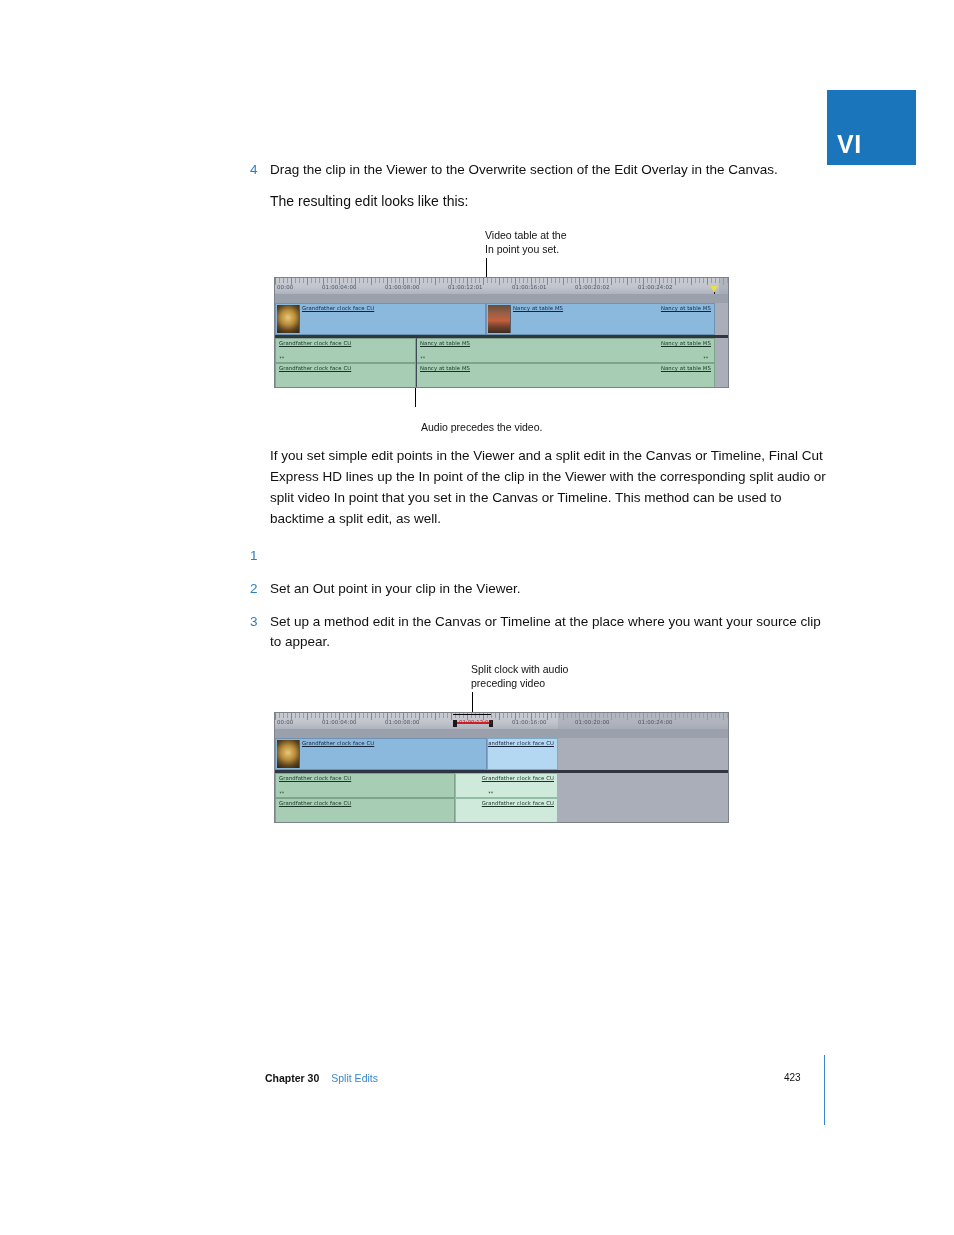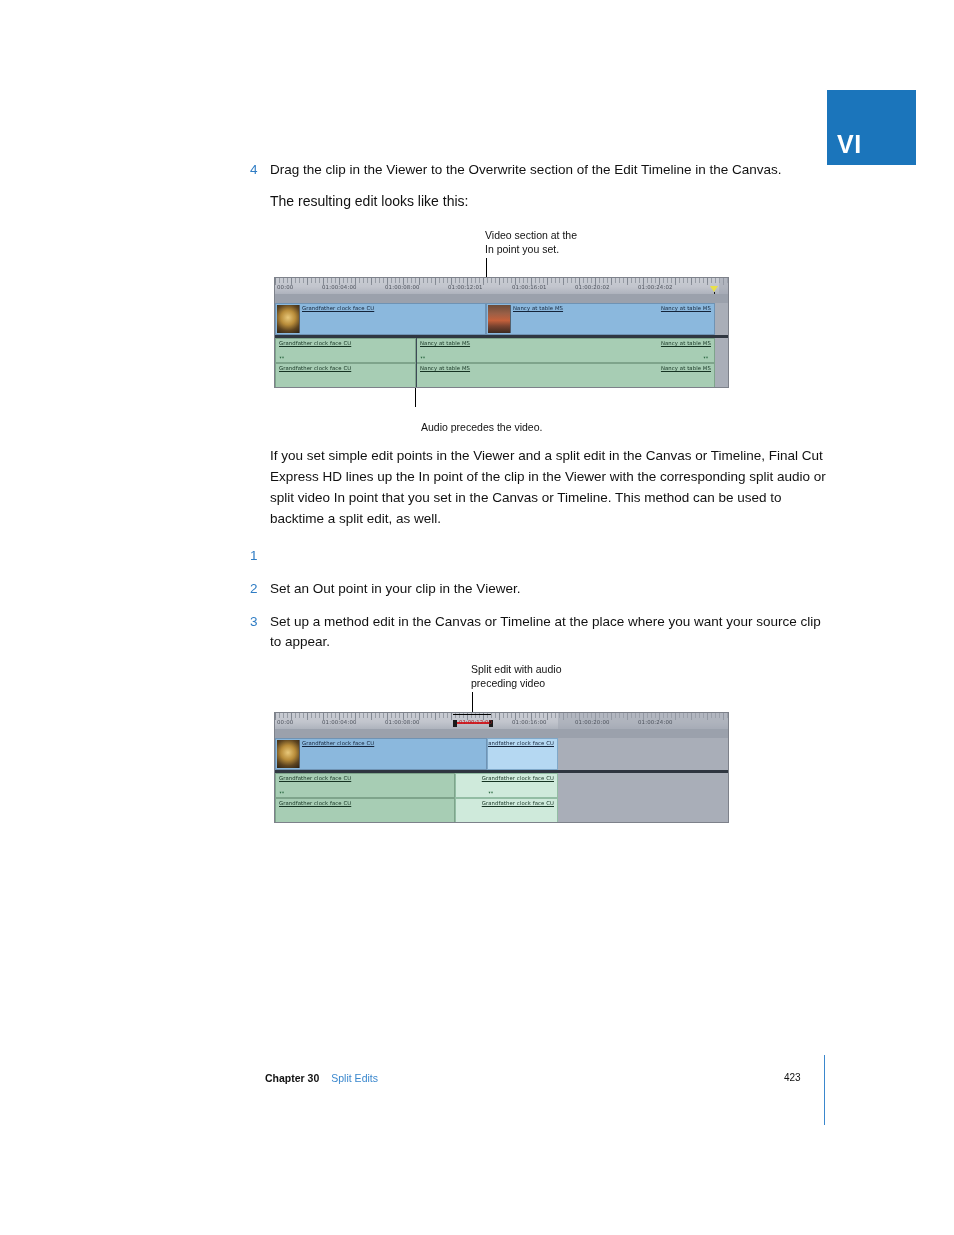--- a/index.html
+++ b/index.html
@@ -292,27 +292,27 @@
 <body>
 
 <div class="part-tab">
   <div class="part-label">VI</div>
 </div>
 
 <div class="content">
 
   <div class="step">
     <div class="step-num">4</div>
-    <div class="step-text">Drag the clip in the Viewer to the Overwrite section of the Edit Timeline in the Canvas.</div>
+    <div class="step-text">Drag the clip in the Viewer to the Overwrite section of the Edit Overlay in the Canvas.</div>
   </div>
   <div class="step-sub">The resulting edit looks like this:</div>
 
 </div>
 
-<div class="callout" style="left:485px; top:229px;">Video section at the
+<div class="callout" style="left:485px; top:229px;">Video table at the
 In point you set.</div>
 <div class="leader leader-v" style="left:486px; top:258px; height:24px;"></div>
 
 <div class="leader leader-v" style="left:415px; top:383px; height:24px;"></div>
 <div class="callout" style="left:421px; top:421px;">Audio precedes the video.</div>
 
 <div class="tl" style="left:274px; top:277px; width:455px; height:111px;">
 
   <div class="tl-ruler">
     <div class="tl-ticks"></div>
@@ -383,21 +383,21 @@
       <div class="step-num">2</div>
       <div class="step-text">Set an Out point in your clip in the Viewer.</div>
     </div>
     <div class="step">
       <div class="step-num">3</div>
       <div class="step-text" style="width:556px;">Set up a method edit in the Canvas or Timeline at the place where you want your source clip to appear.</div>
     </div>
   </div>
 </div>
 
-<div class="callout" style="left:471px; top:663px;">Split edit with audio
+<div class="callout" style="left:471px; top:663px;">Split clock with audio
 preceding video</div>
 <div class="leader leader-v" style="left:472px; top:692px; height:20px;"></div>
 
 <div class="tl" style="left:274px; top:712px; width:455px; height:111px;">
 
   <div class="tl-ruler">
     <div class="tl-ticks"></div>
     <div class="tl-ticks major"></div>
     <div class="tl-ruler-shade" style="left:283px; right:0;"></div>
     <div class="tc" style="left:2px;">00:00</div>

